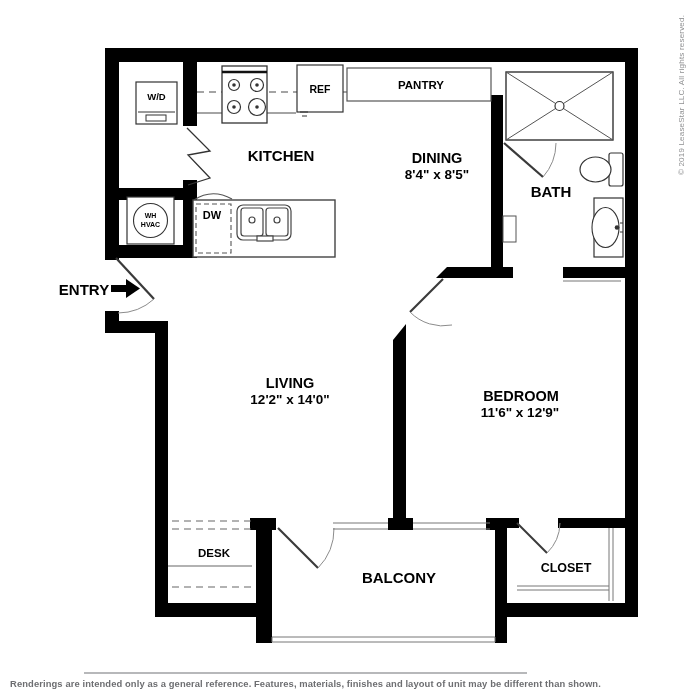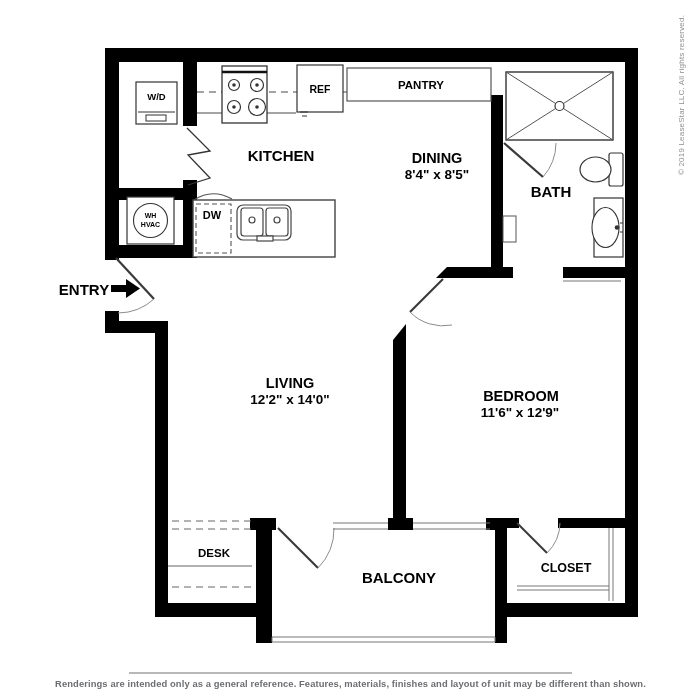--- a/index.html
+++ b/index.html
@@ -14,21 +14,21 @@
   .dim-lbl{font-size:13.5px;}
   .fix-lbl{font-size:11px;}
   .fix-lbl-xs{font-size:9.5px;}
   .fix-lbl-xxs{font-size:7px;}
   .watermark{
     position:absolute;left:588px;top:89px;width:190px;height:12px;
     transform:rotate(-90deg);
     font-size:8px;color:#8f9092;letter-spacing:.2px;white-space:nowrap;text-align:center;
   }
   .footer{
-    position:absolute;left:0;top:664px;width:611px;padding-left:45px;
+    position:absolute;left:0;top:664px;width:611px;
   }
   .footer-rule{height:2px;background:#b7b8ba;margin:8px 84px 4px 84px;}
   .footer-text{
     text-align:center;font-size:9.4px;font-weight:bold;color:#6d6e71;letter-spacing:.1px;
   }
 </style>
 </head>
 <body>
 
 <div class="canvas">

